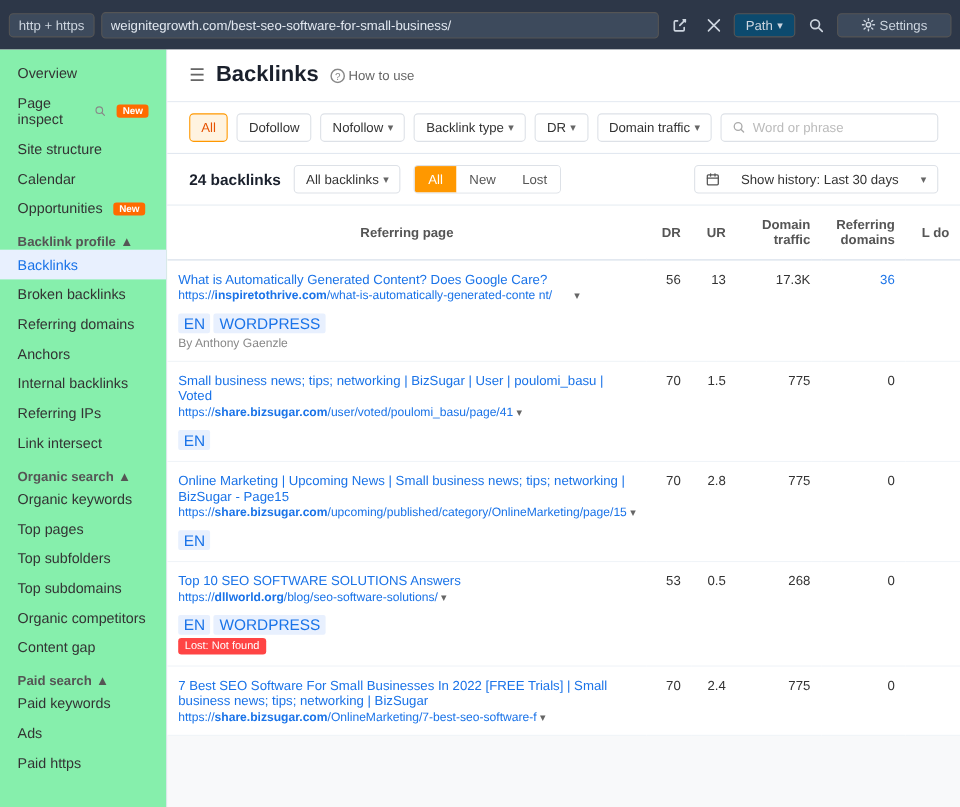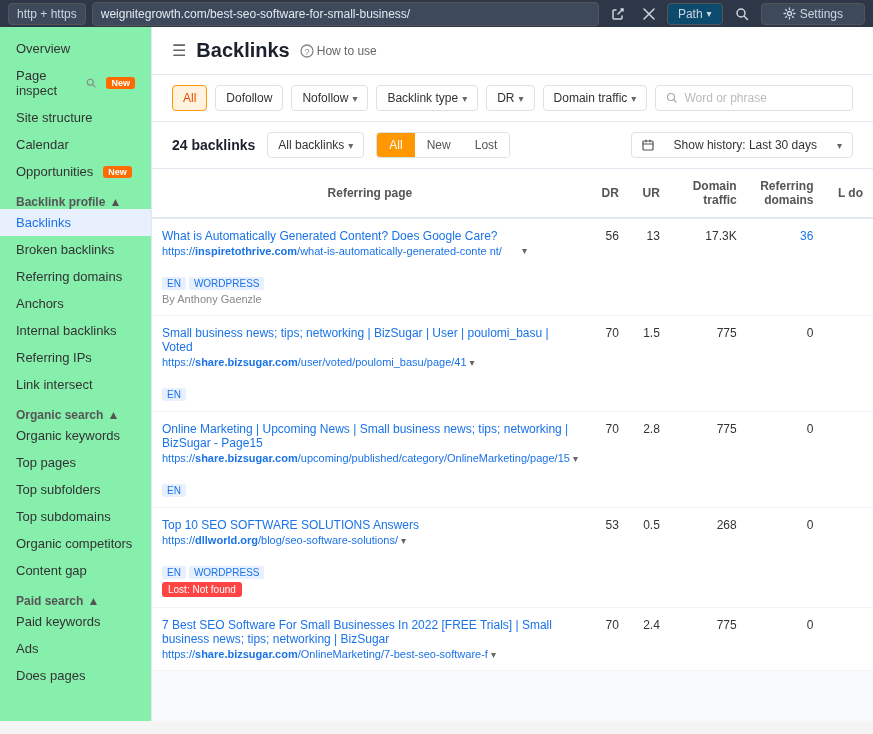--- a/index.html
+++ b/index.html
@@ -1,21 +1,21 @@
 <!DOCTYPE html>
 <html><head>
   <meta charset="utf-8">
   <style>
     * { box-sizing: border-box; margin: 0; padding: 0; }
     body { font-family: -apple-system, BlinkMacSystemFont, 'Segoe UI', Arial, sans-serif; font-size: 13px; background: #f5f5f5; color: #333; }
 
     
     .topbar {
       background: #2d3748;
-      height: 27px;
+      height: 45px;
       display: flex;
       align-items: center;
       padding: 0 8px;
       gap: 6px;
     }
     .topbar-protocol {
       background: #3d4a5c;
       color: #cdd5df;
       border: 1px solid #555;
       border-radius: 4px;
@@ -282,25 +282,25 @@
     .ref-page-url {
       color: #1a73e8;
       font-size: 11px;
       text-decoration: none;
     }
     .ref-page-url strong { font-weight: 700; }
     .tag {
       display: inline-block;
       background: #e8f0fe;
       color: #1a73e8;
-      font-size: 10px;
+      font-size: 14px;
       padding: 1px 5px;
       border-radius: 2px;
       margin-right: 3px;
-      margin-top: 17px;
+      margin-top: 7px;
     }
     .author-text {
       color: #888;
       font-size: 11px;
       margin-top: 3px;
     }
     .lost-badge {
       display: inline-block;
       background: #ff4444;
       color: white;
@@ -399,21 +399,21 @@
     <div class="sidebar-item">Top subdomains</div>
     <div class="sidebar-item">Organic competitors</div>
     <div class="sidebar-item">Content gap</div>
 
     <div class="sidebar-section-header">
       <span>Paid search</span>
       <span>▲</span>
     </div>
     <div class="sidebar-item">Paid keywords</div>
     <div class="sidebar-item">Ads</div>
-    <div class="sidebar-item">Does pages</div>
+    <div class="sidebar-item">Paid https</div>
   </nav>
 
   <div class="main">
 
     <div class="page-header">
       <span class="hamburger-icon">☰</span>
       <h1 class="page-title">Backlinks</h1>
       <div class="how-to-use">
         <svg width="14" height="14" viewBox="0 0 14 14">
             <circle cx="7" cy="7" r="6" stroke="#888" stroke-width="1.3" fill="none"></circle>

